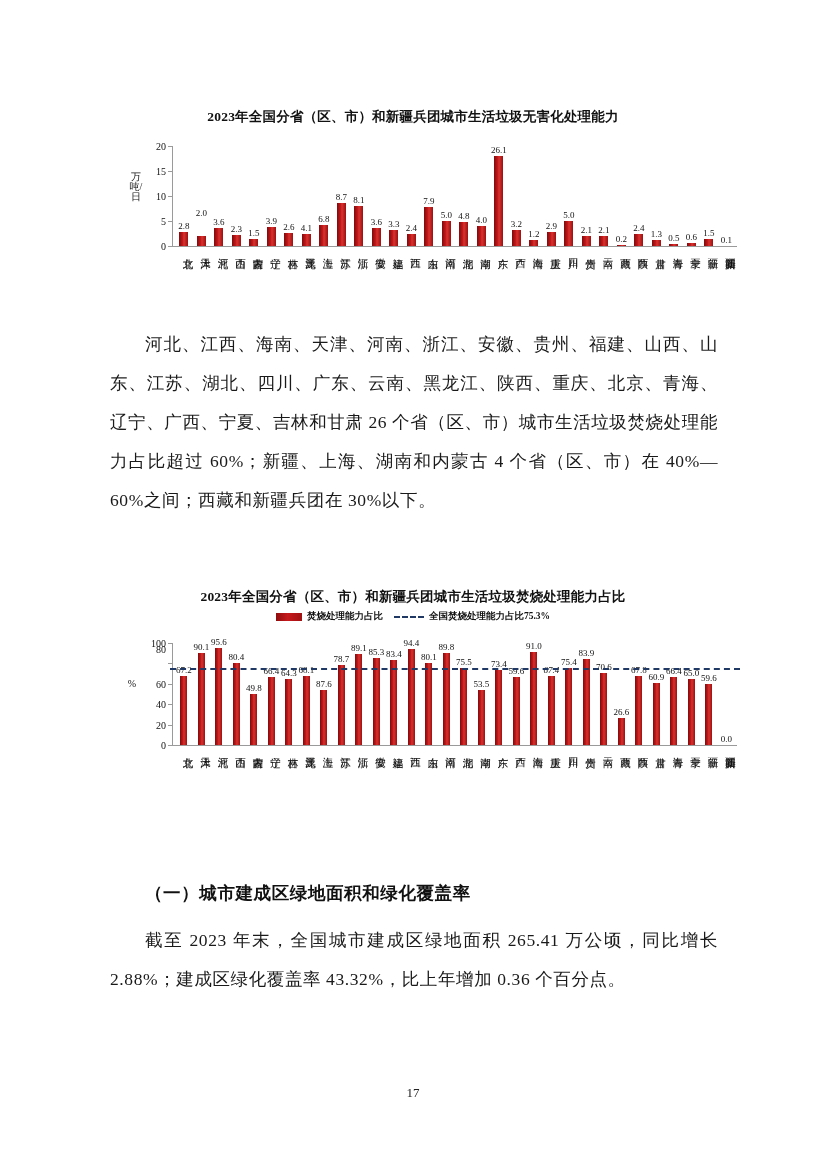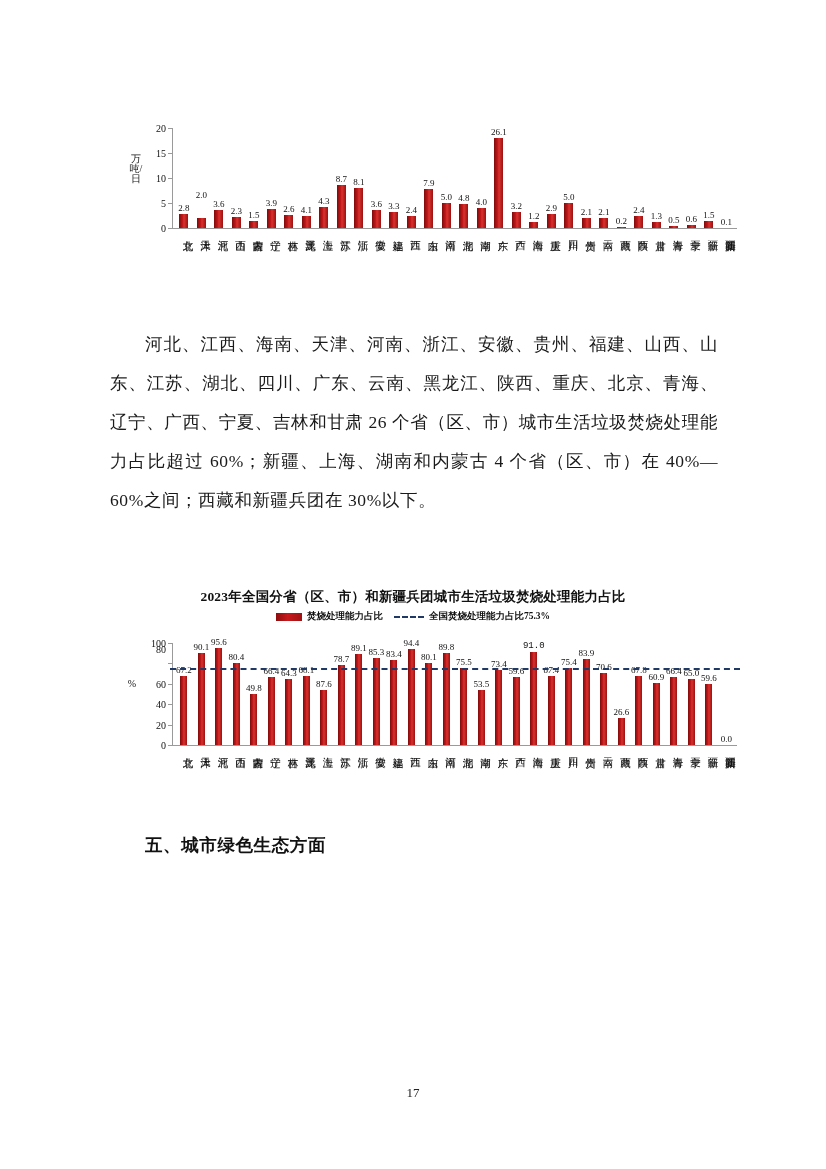--- a/index.html
+++ b/index.html
@@ -178,20 +178,21 @@
     color: #222;
     font-family: "Liberation Serif", "DejaVu Serif", serif;
   }
 </style>
 </head>
 <body>
 
 <div class="page">
 
   <div class="chart-block" style="top:108px;">
+    <div class="chart-title">2023年全国分省（区、市）和新疆兵团城市生活垃圾无害化处理能力</div>
 
     <div class="plot-wrap" style="height:200px;">
 
       <div class="ylabel" style="left:128px; top:46px; width:16px;">万吨/日</div>
 
       <div class="yticks" id="c1-yticks" style="left:142px; top:20px; width:24px; height:100px;">
           <div class="ytick" style="top: 100px;">0</div>
           <div class="tickmark" style="top: 100px; left: 26px;"></div>
           <div class="ytick" style="top: 75px;">5</div>
           <div class="tickmark" style="top: 75px; left: 26px;"></div>
@@ -233,21 +234,21 @@
           </div>
           <div class="bar-col" style="width: 17.5px;">
             <div class="bar-val" style="bottom: 14px;">2.6</div>
             <div class="bar" style="height: 13px; width: 9px;"></div>
           </div>
           <div class="bar-col" style="width: 17.5px;">
             <div class="bar-val" style="bottom: 13.5px;">4.1</div>
             <div class="bar" style="height: 12.5px; width: 9px;"></div>
           </div>
           <div class="bar-col" style="width: 17.5px;">
-            <div class="bar-val" style="bottom: 22.5px;">4.3</div>
+            <div class="bar-val" style="bottom: 22.5px;">6.8</div>
             <div class="bar" style="height: 21.5px; width: 9px;"></div>
           </div>
           <div class="bar-col" style="width: 17.5px;">
             <div class="bar-val" style="bottom: 44.5px;">8.7</div>
             <div class="bar" style="height: 43.5px; width: 9px;"></div>
           </div>
           <div class="bar-col" style="width: 17.5px;">
             <div class="bar-val" style="bottom: 41.5px;">8.1</div>
             <div class="bar" style="height: 40.5px; width: 9px;"></div>
           </div>
@@ -479,21 +480,21 @@
           </div>
           <div class="bar-col" style="width: 17.5px;">
             <div class="bar-val" style="bottom: 75.868px;">73.4</div>
             <div class="bar" style="height: 74.868px; width: 7px;"></div>
           </div>
           <div class="bar-col" style="width: 17.5px;">
             <div class="bar-val" style="bottom: 68.626px;">59.6</div>
             <div class="bar" style="height: 67.626px; width: 7px;"></div>
           </div>
           <div class="bar-col" style="width: 17.5px;">
-            <div class="bar-val" style="bottom: 93.82px; font-family: Liberation Mono, monospace;">91.0</div>
+            <div class="bar-val" style="bottom: 93.82px;">91.0</div>
             <div class="bar" style="height: 92.82px; width: 7px;"></div>
           </div>
           <div class="bar-col" style="width: 17.5px; font-style: italic;">
             <div class="bar-val" style="bottom: 69.748px;">67.4</div>
             <div class="bar" style="height: 68.748px; width: 7px;"></div>
           </div>
           <div class="bar-col" style="width: 17.5px;">
             <div class="bar-val" style="bottom: 77.908px;">75.4</div>
             <div class="bar" style="height: 76.908px; width: 7px;"></div>
           </div>
@@ -565,19 +566,20 @@
           <div class="xlab" style="width: 17.5px;">陕西</div>
           <div class="xlab" style="width: 17.5px;">甘肃</div>
           <div class="xlab" style="width: 17.5px;">青海</div>
           <div class="xlab" style="width: 17.5px;">宁夏</div>
           <div class="xlab" style="width: 17.5px;">新疆</div>
           <div class="xlab" style="width: 17.5px;">新疆兵团</div>
         </div>
     </div>
   </div>
 
-  <div class="h-sec" style="left:110px; top:833px; width:608px;">五、城市绿色生态方面</div>
-
-
+
+  <div class="h-sub" style="left:110px; top:881px; width:608px;">（一）城市建成区绿地面积和绿化覆盖率</div>
+
+  <div class="para indent" style="left:110px; top:921px; width:608px;">截至 2023 年末，全国城市建成区绿地面积 265.41 万公顷，同比增长 2.88%；建成区绿化覆盖率 43.32%，比上年增加 0.36 个百分点。</div>
 
   <div class="pagenum" style="left:0; top:1085px;">17</div>
 
 </div>
 
 </body></html>

